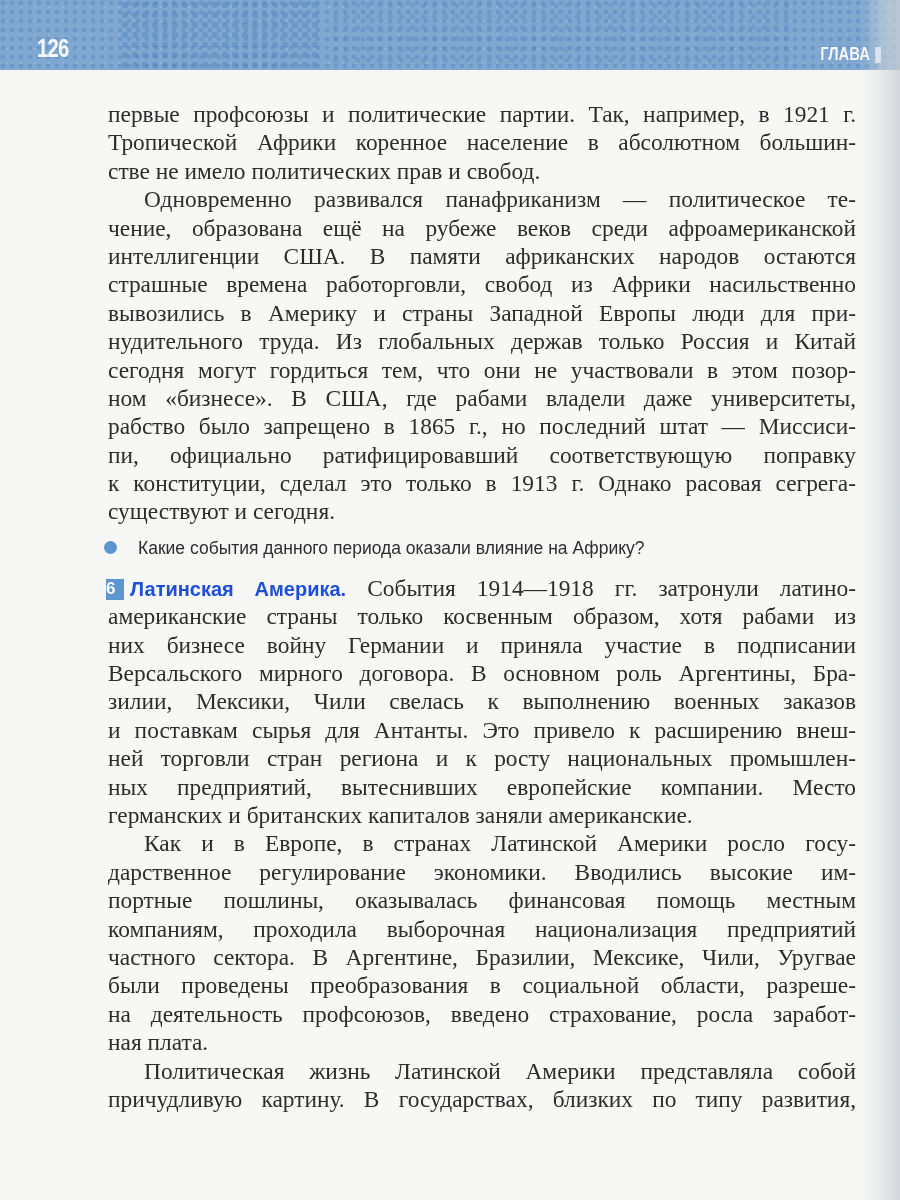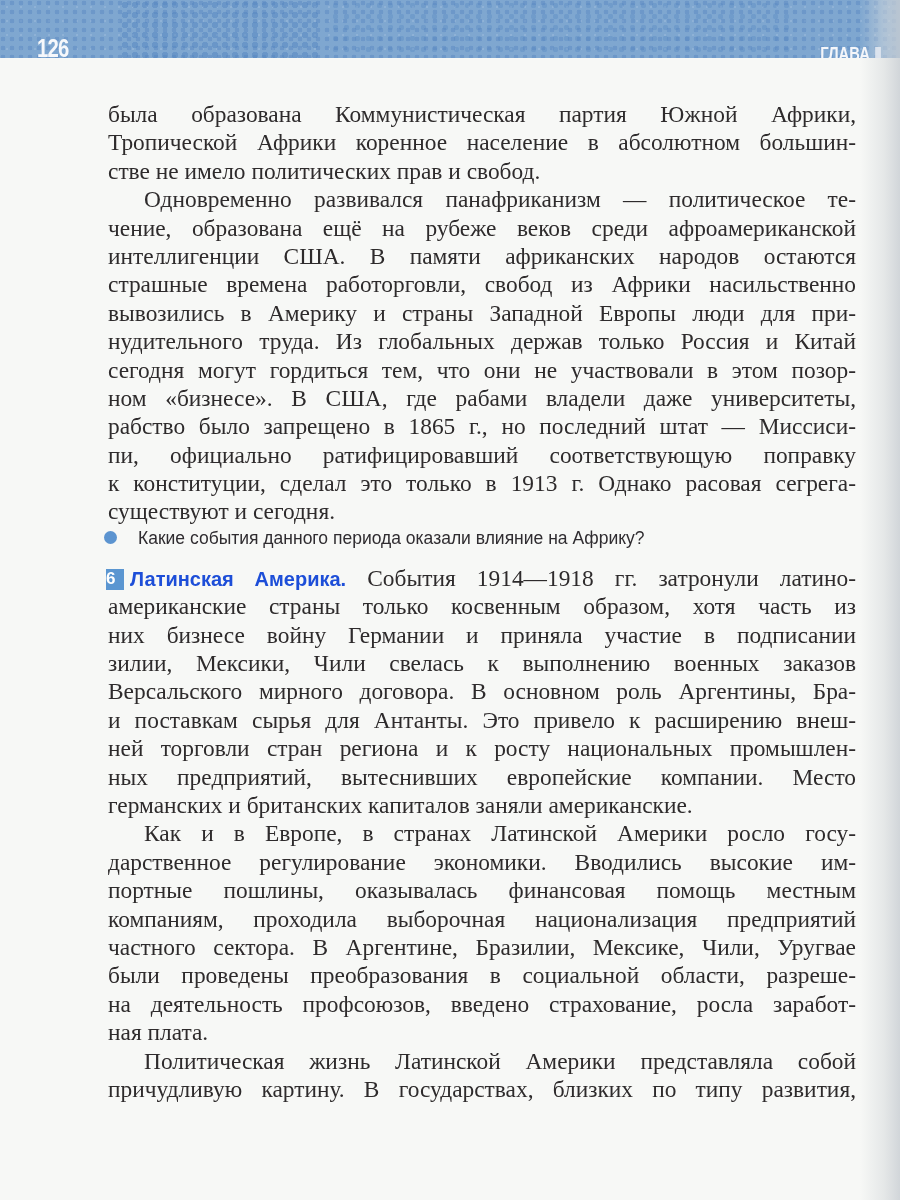--- a/index.html
+++ b/index.html
@@ -20,21 +20,21 @@
       top: 0; right: 0;
       width: 40px;
       height: 1200px;
       background: linear-gradient(to right, rgba(240,241,240,0) 0%, rgba(214,218,220,0.55) 60%, rgba(200,205,210,0.8) 100%);
       pointer-events: none;
     }
     .header-band {
       position: absolute;
       top: 0; left: 0;
       width: 900px;
-      height: 58px;
+      height: 70px;
       background-color: #7fa7d0;
       background-image:
         radial-gradient(circle at 3px 3px, rgba(95,140,195,0.55) 2.2px, transparent 2.6px),
         radial-gradient(circle at 50% 50%, rgba(190,210,232,0.25) 1px, transparent 1.5px);
       background-size: 9px 9px, 14px 14px;
       overflow: hidden;
     }
     .header-band::before {
       content: "";
       position: absolute;
@@ -108,20 +108,21 @@
       height: 28.4px;
     }
     .line.last {
       text-align-last: left;
     }
     .indent {
       padding-left: 36px;
     }
     .question {
       position: relative;
+      margin-top: 10px;
       margin-bottom: 14px;
       padding-left: 30px;
       font-family: "Liberation Sans", "DejaVu Sans", sans-serif;
       font-size: 17.5px;
       line-height: 24px;
       color: #2f2c30;
     }
     .question-bullet {
       position: absolute;
       left: -4px;
@@ -160,21 +161,21 @@
   <span class="page-number">126</span>
   <span class="chapter-label">
     <span>ГЛАВА</span>
     <span class="chapter-marker"></span>
   </span>
 </div>
 
 <div class="content">
 
   <p>
-    <span class="line">была образована Коммунистическая партия Южной Африки,</span>
+    <span class="line">первые профсоюзы и политические партии. Так, например, в 1921 г.</span>
     <span class="line">Тропической Африки коренное население в абсолютном большин-</span>
     <span class="line last">стве не имело политических прав и свобод.</span>
   </p>
 
   <p>
     <span class="line indent">Одновременно развивался панафриканизм — политическое те-</span>
     <span class="line">чение, образована ещё на рубеже веков среди афроамериканской</span>
     <span class="line">интеллигенции США. В памяти африканских народов остаются</span>
     <span class="line">страшные времена работорговли, свобод из Африки насильственно</span>
     <span class="line">вывозились в Америку и страны Западной Европы люди для при-</span>
@@ -187,24 +188,24 @@
     <span class="line last">существуют и сегодня.</span>
   </p>
 
   <div class="question">
     <span class="question-bullet"></span>
     <span>Какие события данного периода оказали влияние на Африку?</span>
   </div>
 
   <p>
     <span class="line"><span class="section-num">6</span><span class="section-title">Латинская Америка.</span> <span>События 1914—1918 гг. затронули латино-</span></span>
-    <span class="line">американские страны только косвенным образом, хотя часть из</span>
+    <span class="line">американские страны только косвенным образом, хотя рабами из</span>
     <span class="line">них бизнесе войну Германии и приняла участие в подписании</span>
+    <span class="line">Версальского мирного договора. В основном роль Аргентины, Бра-</span>
     <span class="line">зилии, Мексики, Чили свелась к выполнению военных заказов</span>
-    <span class="line">Версальского мирного договора. В основном роль Аргентины, Бра-</span>
     <span class="line">и поставкам сырья для Антанты. Это привело к расширению внеш-</span>
     <span class="line">ней торговли стран региона и к росту национальных промышлен-</span>
     <span class="line">ных предприятий, вытеснивших европейские компании. Место</span>
     <span class="line last">германских и британских капиталов заняли американские.</span>
   </p>
 
   <p>
     <span class="line indent">Как и в Европе, в странах Латинской Америки росло госу-</span>
     <span class="line">дарственное регулирование экономики. Вводились высокие им-</span>
     <span class="line">портные пошлины, оказывалась финансовая помощь местным</span>

